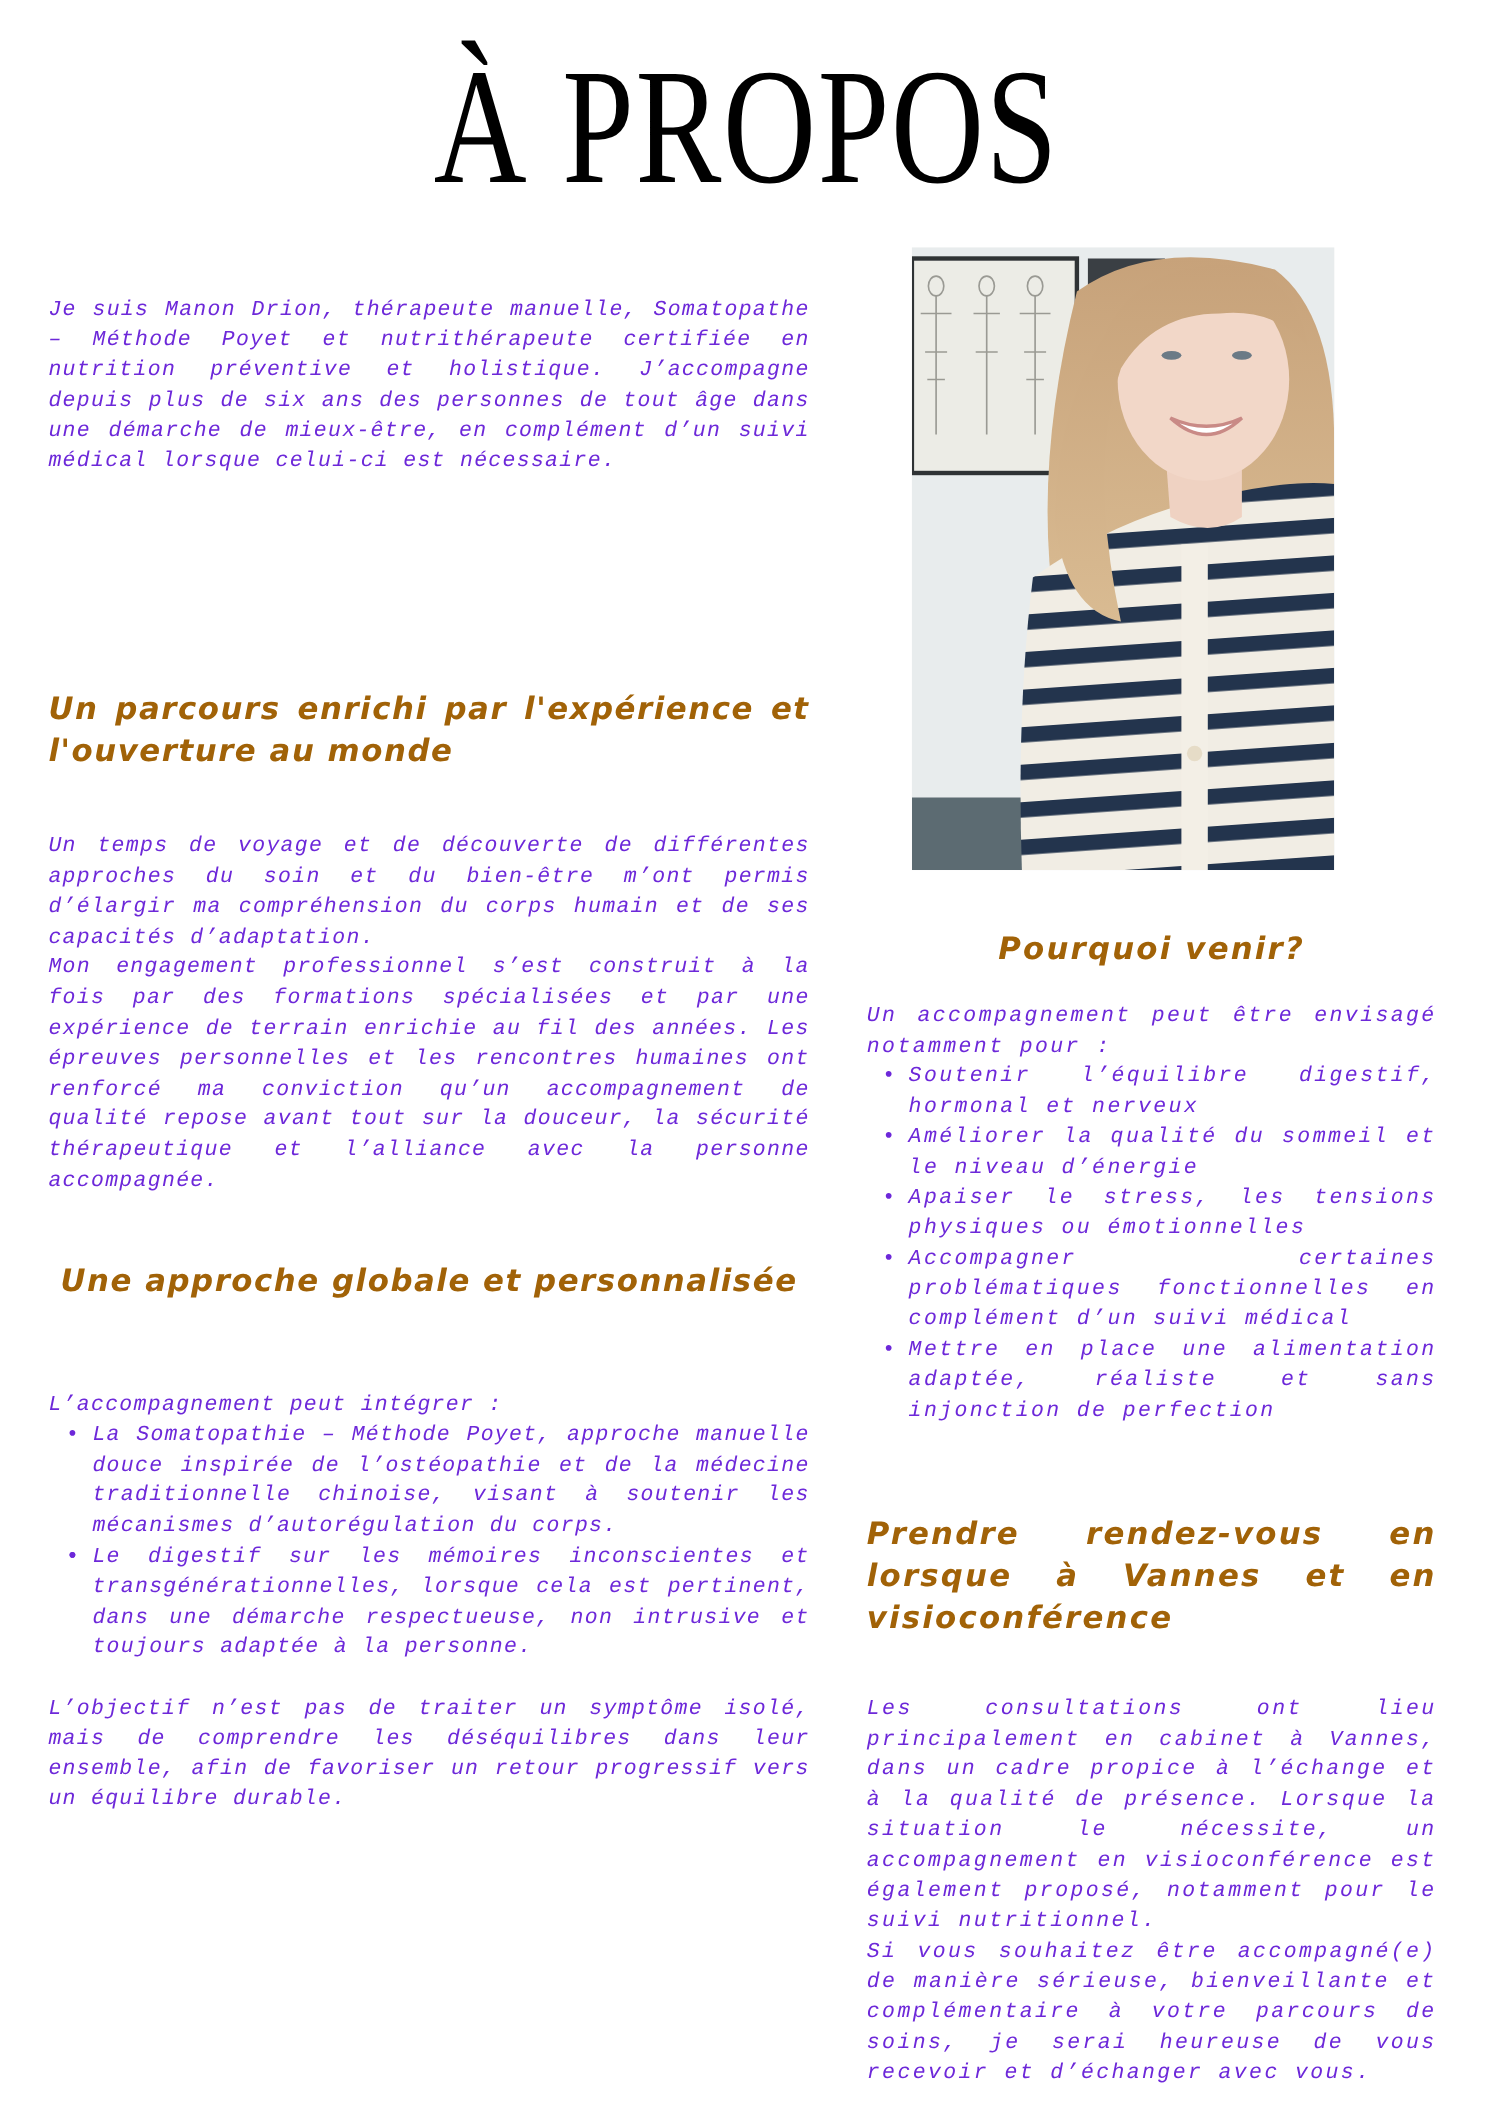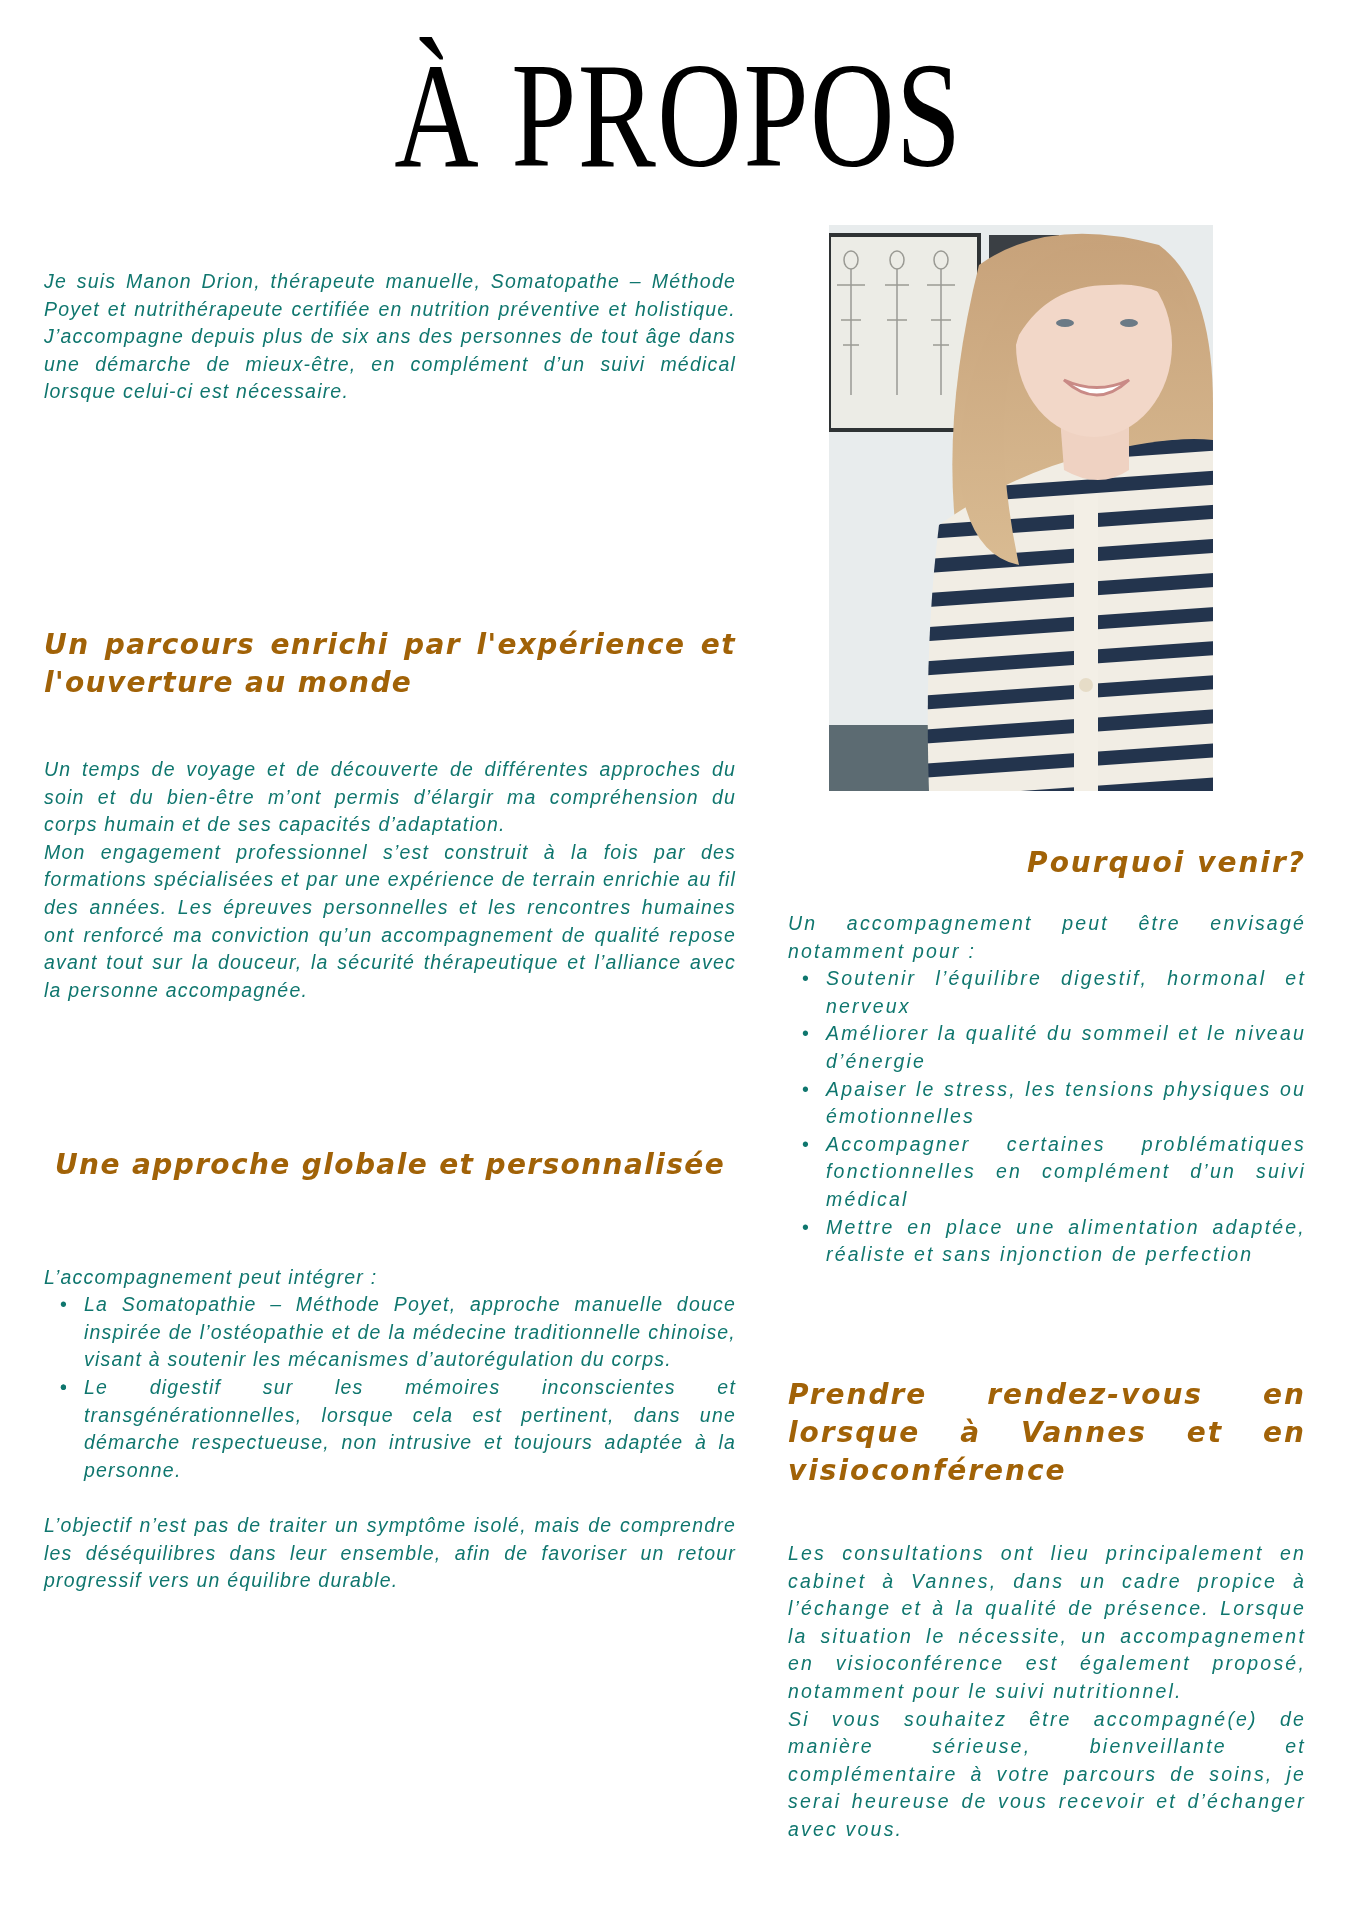--- a/index.html
+++ b/index.html
@@ -36,27 +36,27 @@
     }
     .left-col {
       left: 44px;
       width: 692px;
     }
     .right-col {
       left: 788px;
       width: 518px;
     }
     .body-text {
-      font-family: Liberation Sans, sans-serif;
+      font-family: Liberation Mono, monospace;
       font-style: italic;
       font-size: 19.5px;
       line-height: 27.6px;
       letter-spacing: 1.2px;
       text-align: justify;
-      color: #0f766e;
+      color: #6d28d9;
       margin: 0;
     }
     .right-col .body-text {
       letter-spacing: 2.2px;
     }
     .heading {
       font-family: "DejaVu Sans", sans-serif;
       font-style: italic;
       font-weight: bold;
       font-size: 28px;
@@ -183,21 +183,21 @@
     <path d="M175 80 Q200 20 280 15 Q350 20 360 90 Q330 55 280 60 Q220 60 190 110 Q160 200 190 340 Q140 330 130 250 Q130 150 175 80 Z" fill="url(#hair)"></path>
 
     <ellipse cx="236" cy="98" rx="9" ry="4" fill="#6b7a86"></ellipse>
     <ellipse cx="300" cy="98" rx="9" ry="4" fill="#6b7a86"></ellipse>
 
     <path d="M235 155 Q268 185 300 155 Q268 170 235 155 Z" fill="#ffffff" stroke="#c98a86" stroke-width="3"></path>
   </svg>
 </div>
 
 <section class="col right-col" style="top:844px;">
-  <h2 class="heading" style="text-align:right">Pourquoi venir?</h2>
+  <h2 class="heading" style="text-align:center">Pourquoi venir?</h2>
   <div style="height:28px"></div>
   <p class="body-text">Un accompagnement peut être envisagé notamment pour :</p>
   <ul class="bullets body-text">
     <li><span class="bullet">•</span><span>Soutenir l’équilibre digestif, hormonal et nerveux</span></li>
     <li><span class="bullet">•</span><span>Améliorer la qualité du sommeil et le niveau d’énergie</span></li>
     <li><span class="bullet">•</span><span>Apaiser le stress, les tensions physiques ou émotionnelles</span></li>
     <li><span class="bullet">•</span><span>Accompagner certaines problématiques fonctionnelles en complément d’un suivi médical</span></li>
     <li><span class="bullet">•</span><span>Mettre en place une alimentation adaptée, réaliste et sans injonction de perfection</span></li>
   </ul>
 </section>

